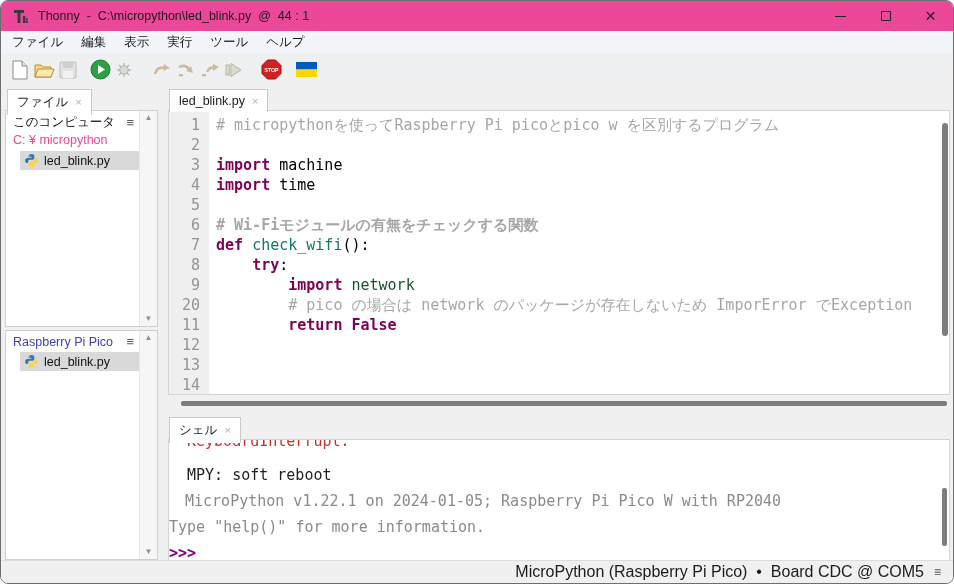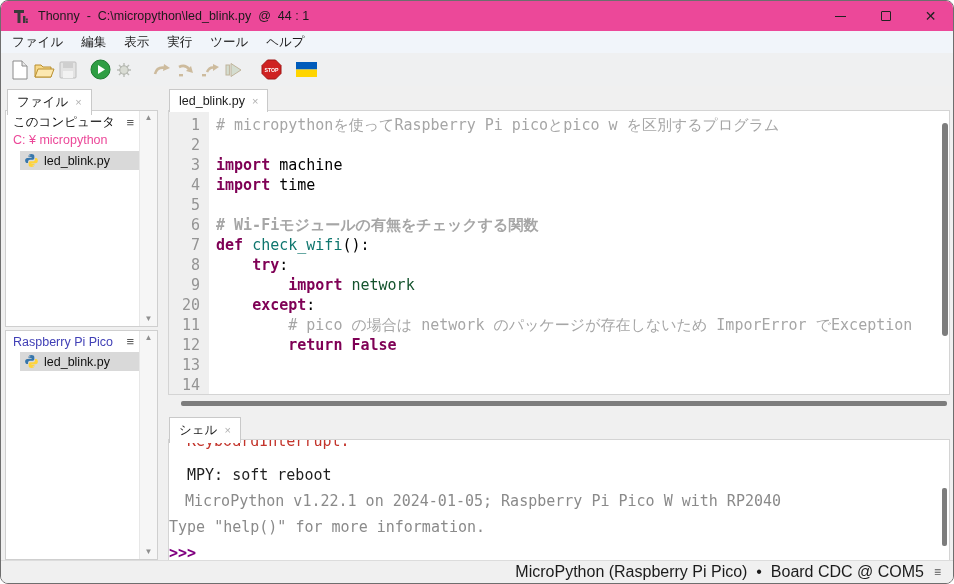--- a/index.html
+++ b/index.html
@@ -311,21 +311,20 @@
       <div class="code-area" id="code-area">
           <div class="code-line"><span style="color: rgb(166, 166, 166);"># micropythonを使ってRaspberry Pi picoとpico w を区別するプログラム</span></div>
           <div class="code-line">&nbsp;</div>
           <div class="code-line"><span style="color: rgb(127, 0, 85); font-weight: bold;">import</span><span style="color: rgb(0, 0, 0);"> machine</span></div>
           <div class="code-line"><span style="color: rgb(127, 0, 85); font-weight: bold;">import</span><span style="color: rgb(0, 0, 0);"> time</span></div>
           <div class="code-line">&nbsp;</div>
           <div class="code-line"><span style="color: rgb(166, 166, 166); font-weight: bold;"># Wi-Fiモジュールの有無をチェックする関数</span></div>
           <div class="code-line"><span style="color: rgb(127, 0, 85); font-weight: bold;">def</span><span style="color: rgb(0, 0, 0);"> </span><span style="color: #0f766e; font-weight: normal;">check_wifi</span><span style="color: rgb(0, 0, 0);">():</span></div>
           <div class="code-line"><span style="color: rgb(0, 0, 0);">    </span><span style="color: rgb(127, 0, 85); font-weight: bold;">try</span><span style="color: rgb(0, 0, 0);">:</span></div>
           <div class="code-line"><span style="color: rgb(0, 0, 0);">        </span><span style="color: rgb(127, 0, 85); font-weight: bold;">import</span><span style="color: #14532d;"> network</span></div>
-          <div class="code-line"><span style="color: rgb(0, 0, 0);">    </span><span style="color: rgb(127, 0, 85); font-weight: bold;">except</span><span style="color: rgb(0, 0, 0);">:</span></div>
           <div class="code-line"><span style="color: rgb(0, 0, 0);">        </span><span style="color: rgb(166, 166, 166);"># pico の場合は network のパッケージが存在しないため ImporError でException</span></div>
           <div class="code-line"><span style="color: rgb(0, 0, 0);">        </span><span style="color: rgb(127, 0, 85); font-weight: bold;">return</span><span style="color: rgb(0, 0, 0);"> </span><span style="color: rgb(127, 0, 85); font-weight: bold;">False</span></div>
           <div class="code-line">&nbsp;</div>
         </div>
       <div class="ed-vscroll"></div>
     </div>
 
     <div class="hscroll-row">
       <div class="hscroll-thumb"></div>
     </div>

